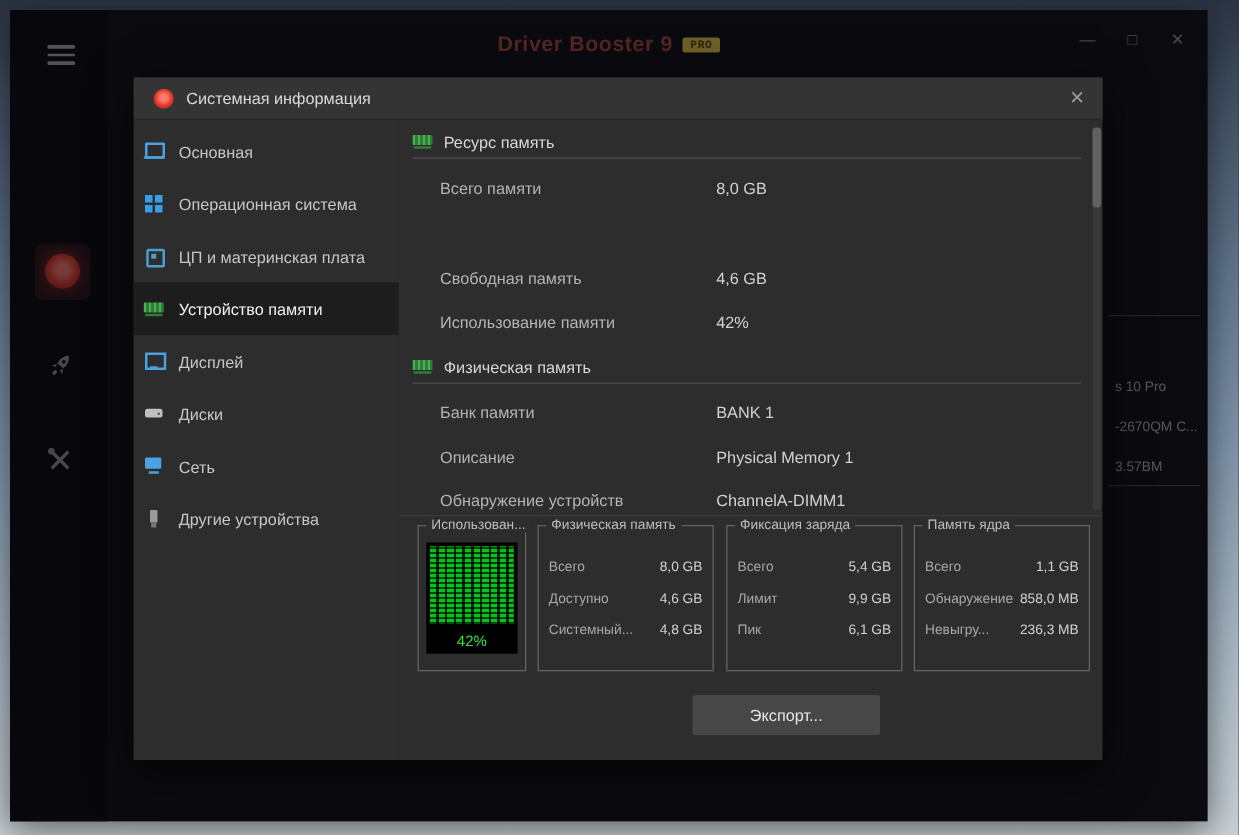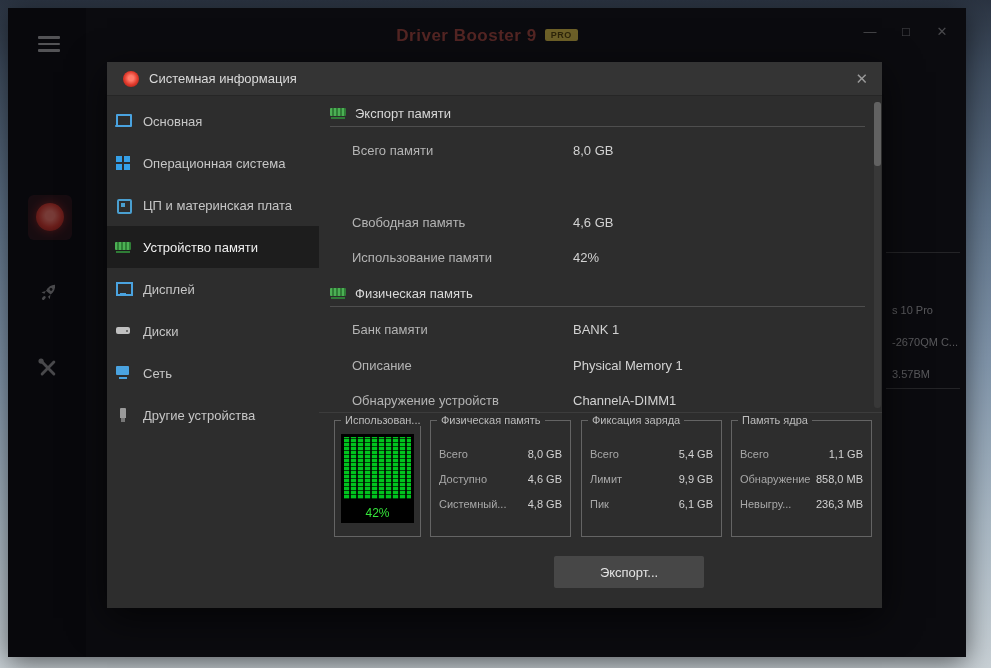--- a/index.html
+++ b/index.html
@@ -16,21 +16,21 @@
   .hamburger b { display:block; width:22px; height:2.5px; background:#b0b0b0; margin-bottom:4px; border-radius:1px; }
   .rail-logo-box { position:absolute; left:20px; top:187px; width:44px; height:45px;
     background:#2c1317; border-radius:6px; }
   .rail-logo { position:absolute; left:8px; top:8px; width:28px; height:28px; border-radius:50%;
     background:radial-gradient(circle at 50% 45%, #ff7a6a 0 22%, #e03a2c 55%, #8f1610 100%);
     box-shadow:0 0 10px rgba(255,60,40,.5); }
   .rail-ic { position:absolute; left:27px; width:26px; height:26px; }
   .bg-title { position:absolute; top:18px; left:0; right:0; text-align:center;
     color:#b04a3e; font-size:17px; font-weight:bold; letter-spacing:.5px; }
   .pro { display:inline-block; margin-left:8px; background:#e8cc4a; color:#5c4a08;
-    font-size:9px; font-weight:bold; padding:1px 6px; border-radius:2px; vertical-align:3px; }
+    font-size:9px; font-weight:bold; padding:1px 6px; border-radius:2px; vertical-align:3px;font-family:Liberation Mono, monospace; }
   .win-controls { position:absolute; top:16px; right:16px; display:flex; gap:20px;
     color:#9a9a9a; font-size:13px; }
   .win-controls span { cursor:pointer; width:16px; text-align:center; }
   .bg-line { position:absolute; left:878px; width:74px; height:1px; background:#474747; }
   .bg-info { position:absolute; left:884px; width:70px; height:14px; overflow:hidden;
     color:#b8b8b8; font-size:11px; white-space:nowrap; }
   .dim { position:absolute; left:0; top:0; right:0; bottom:0; background:rgba(8,8,12,.55); }
 
   
   .dialog { position:absolute; left:107px; top:62px; width:775px; height:546px;
@@ -197,21 +197,21 @@
       <div class="nav-item">
         <span class="nico ic-usb"></span>
         <span>Другие устройства</span>
       </div>
     </div>
 
     <div class="dlg-content">
 
       <div class="sec-header" style="top:8px">
         <span class="nico ic-ram"></span>
-        <span>Экспорт памяти</span>
+        <span>Ресурс память</span>
       </div>
       <div class="rule" style="top:30px"></div>
 
       <div class="info-row" style="top:47px">
         <span class="lbl">Всего памяти</span>
         <span class="val">8,0 GB</span>
       </div>
       <div class="info-row" style="top:119px">
         <span class="lbl">Свободная память</span>
         <span class="val">4,6 GB</span>

